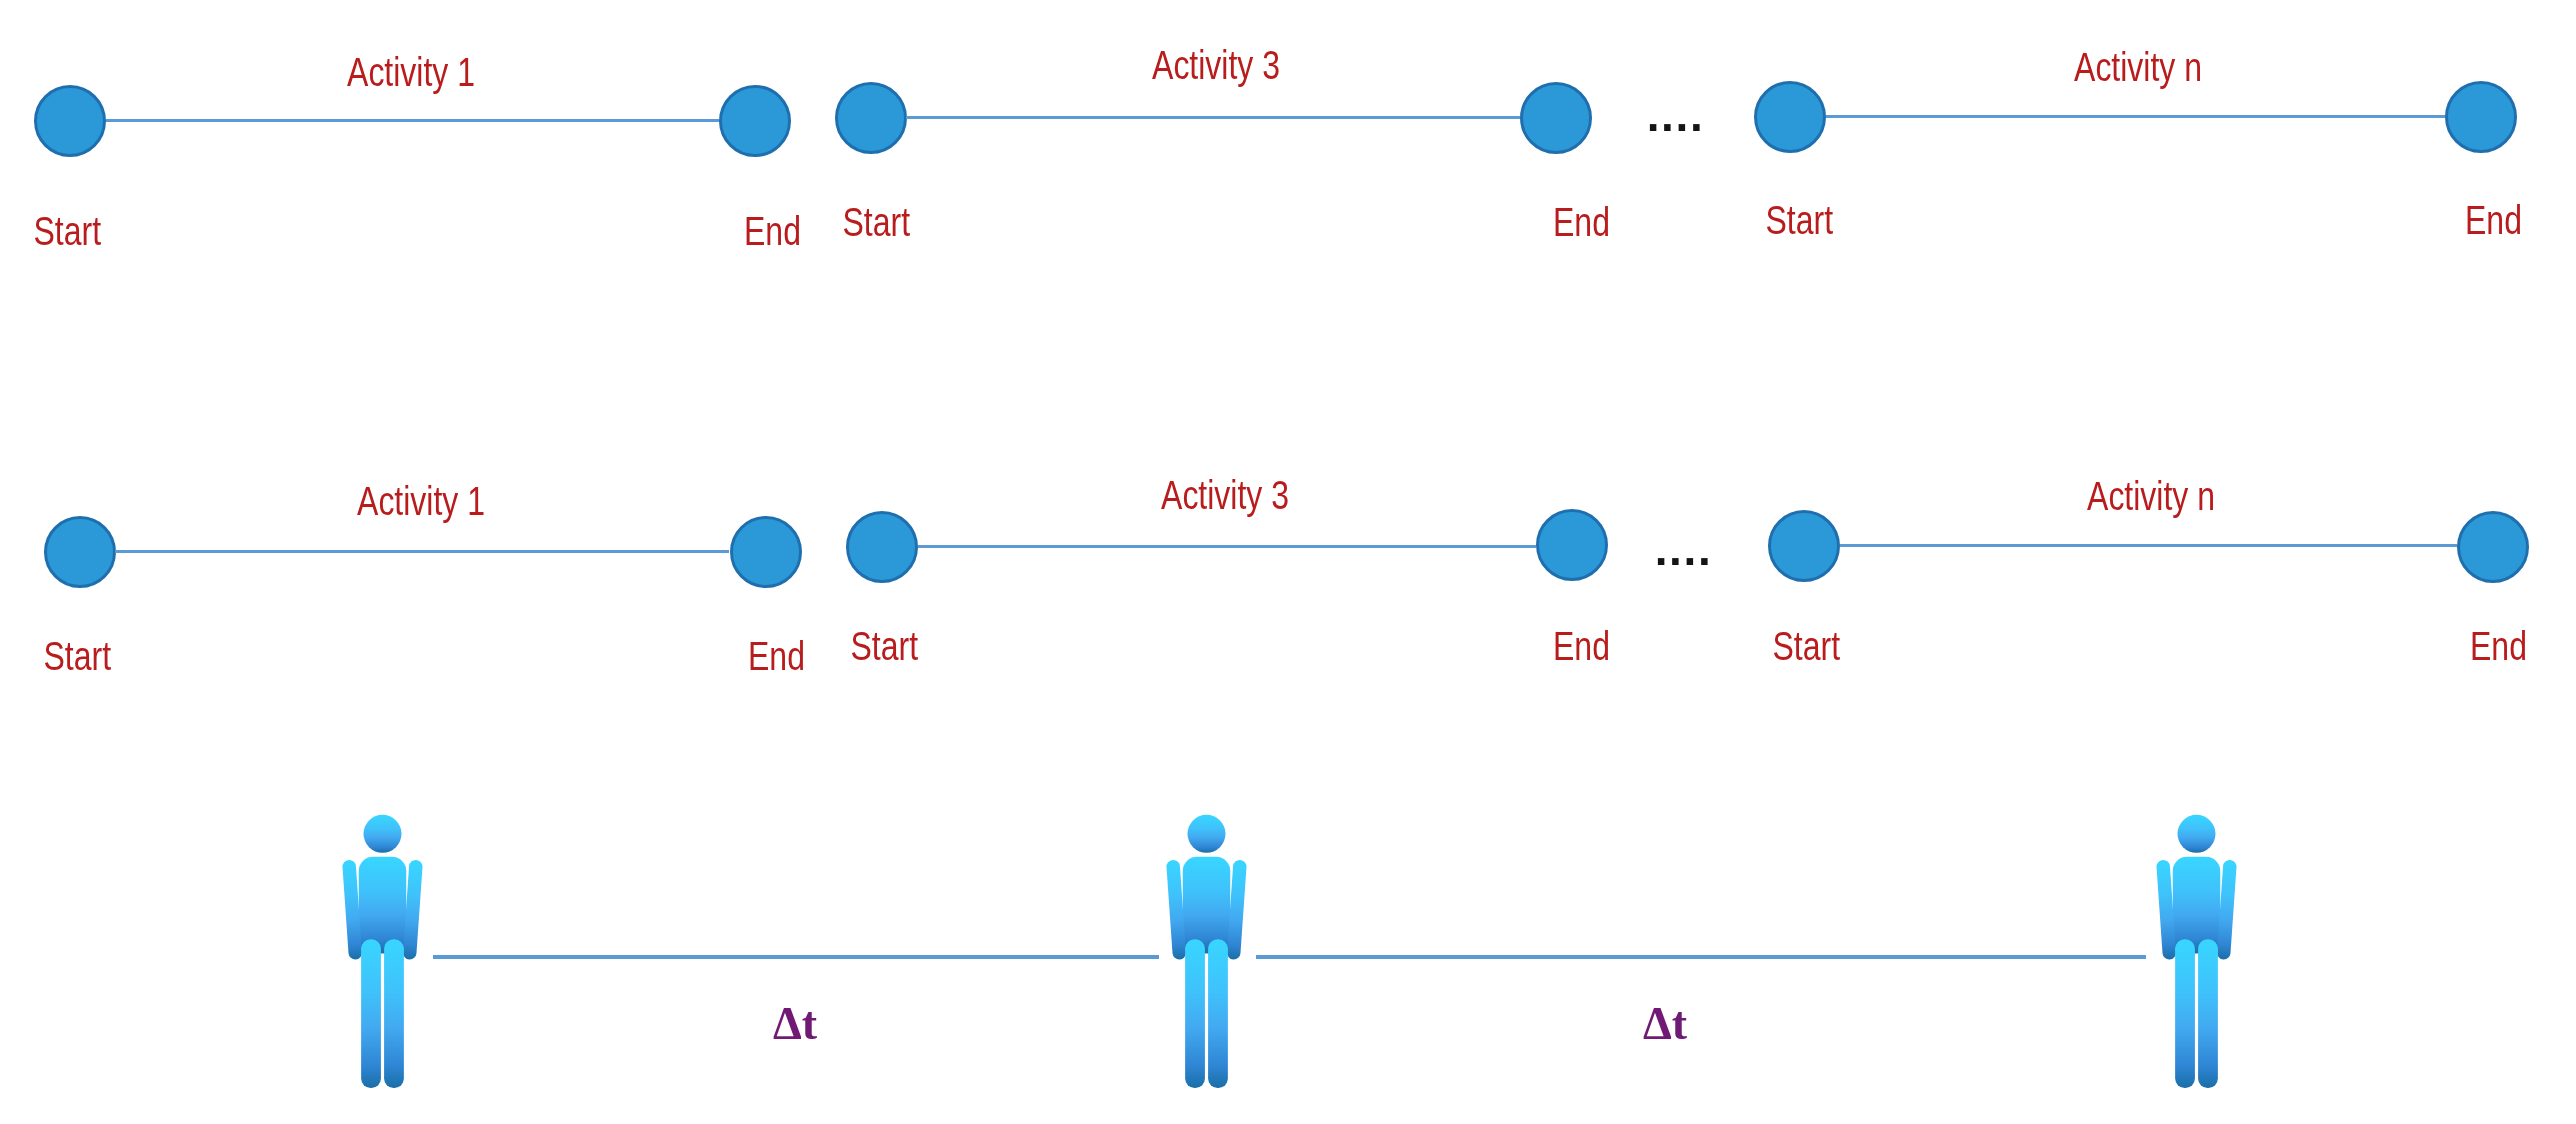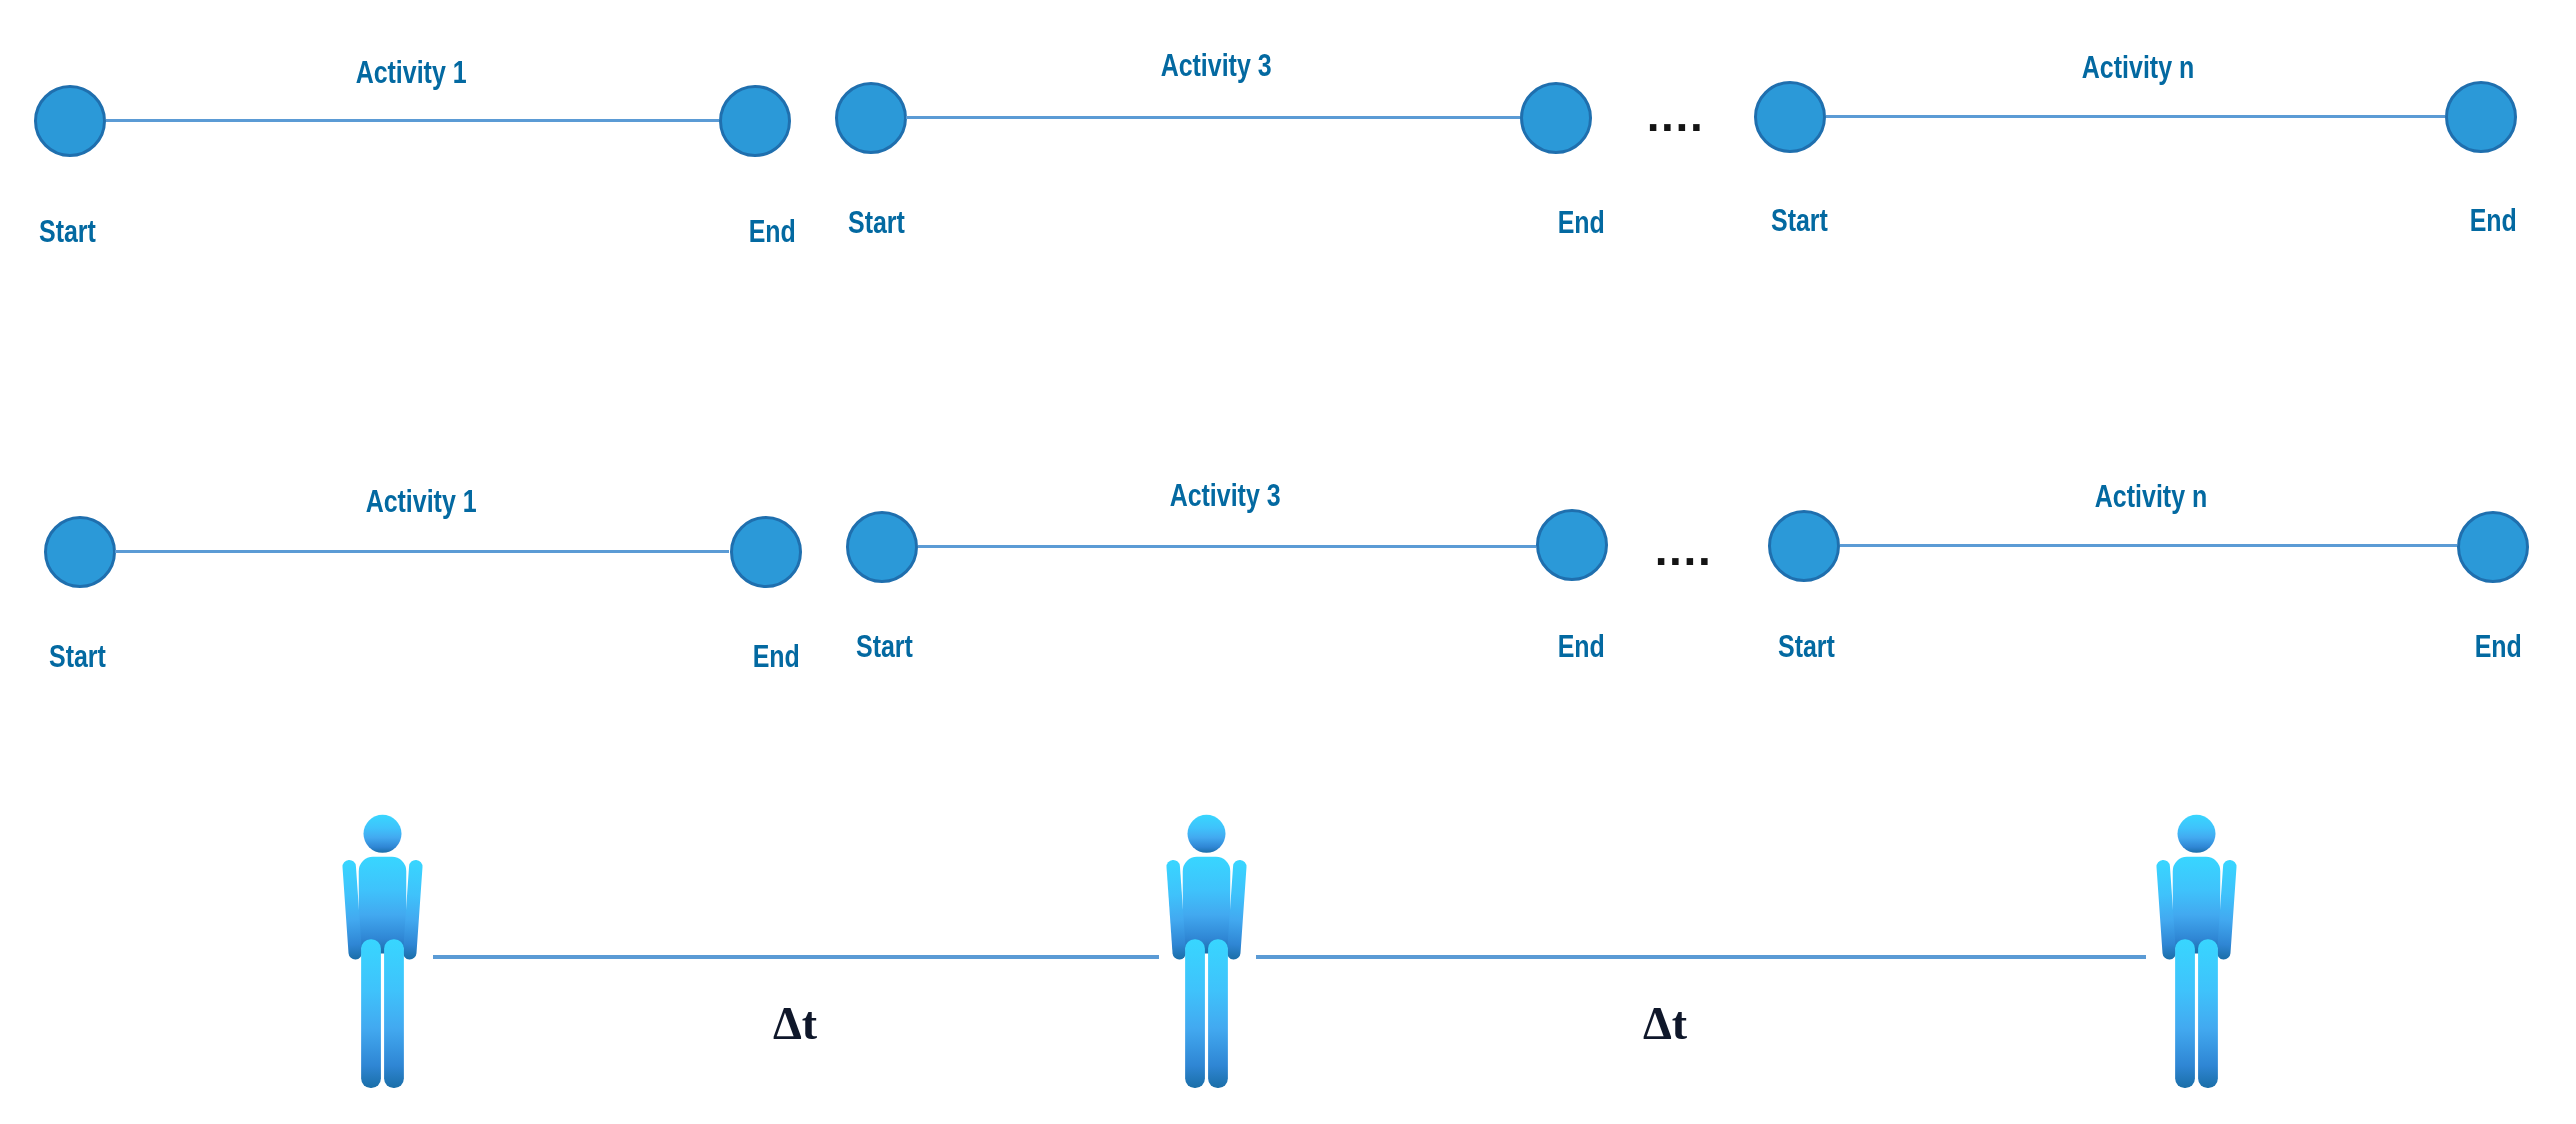--- a/index.html
+++ b/index.html
@@ -26,44 +26,44 @@
   .hline { position: absolute; background: #5b9bd5; }
   .hline.act   { height: 3.2px; }
   .hline.person{ height: 4px; }
 
   
   .lbl {
     position: absolute;
     width: 238px; height: 48px;
     line-height: 48px;
     text-align: center;
-    color: #0369a1;
-    font-weight: 700;
-    font-size: 32px;
+    color: #b91c1c;
+    font-weight: 400;
+    font-size: 41px;
     white-space: nowrap;
   }
   .lbl .cond { display: inline-block; transform: scaleX(0.78); transform-origin: center; }
 
   .dots {
     position: absolute;
     width: 111px; height: 64px;
     line-height: 64px;
     text-align: center;
     color: #141414;
     font-weight: 700;
     font-size: 46px;
     letter-spacing: 1.6px;
   }
 
   .delta {
     position: absolute;
     width: 238px; height: 56px;
     line-height: 56px;
     text-align: center;
-    color: #0f172a;
+    color: #701a75;
     font-family: "Liberation Serif", serif;
     font-weight: 700;
     font-size: 46px;
   }
 
   .person { position: absolute; width: 95px; height: 278px; }
 </style>
 </head>
 <body>
 

